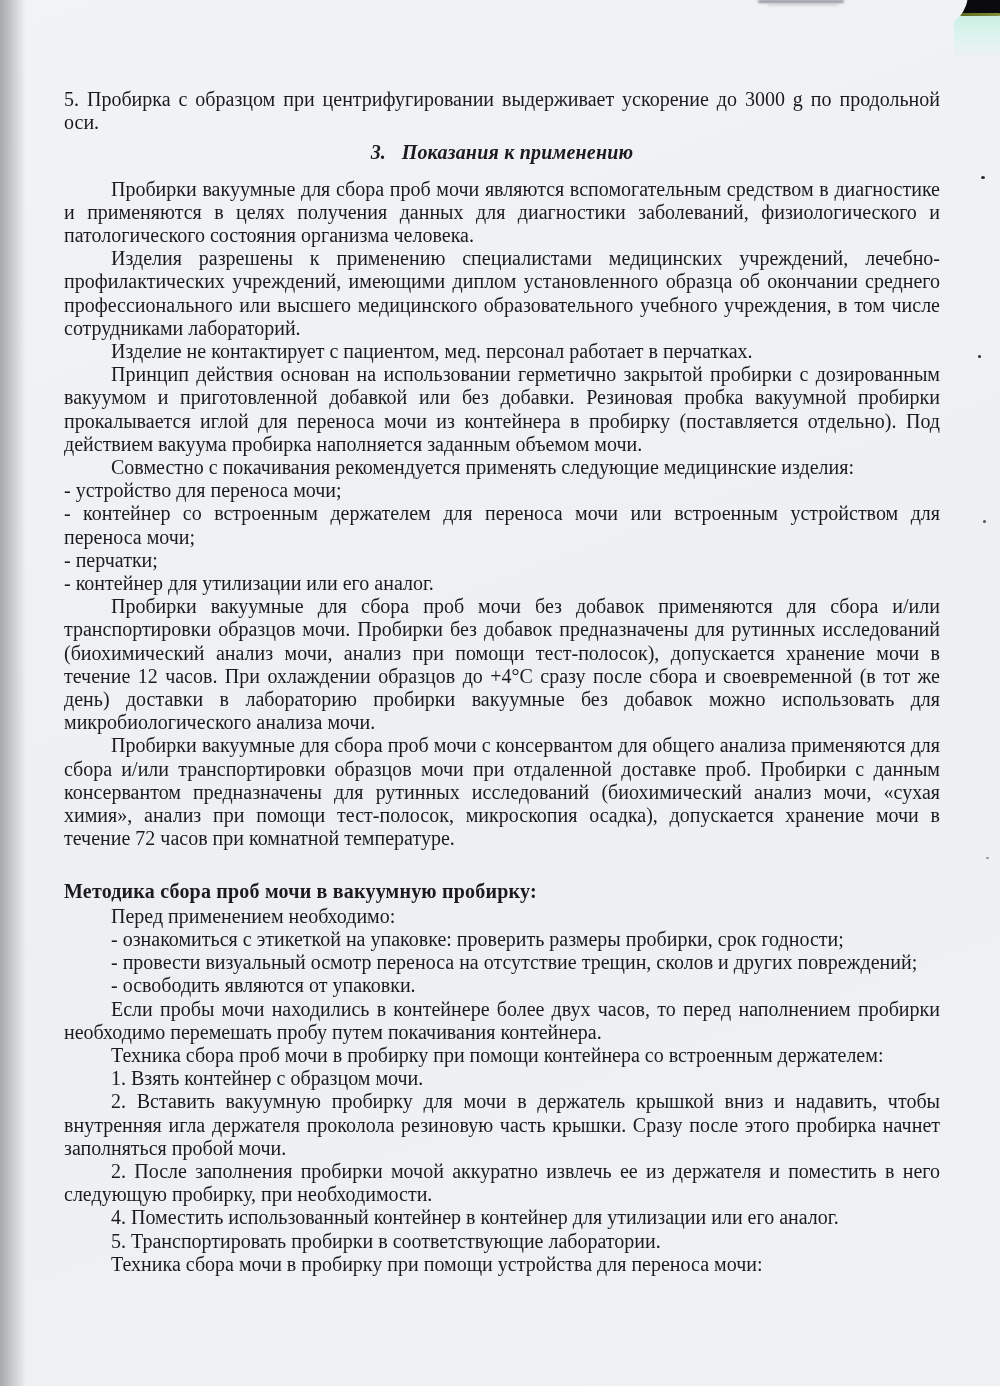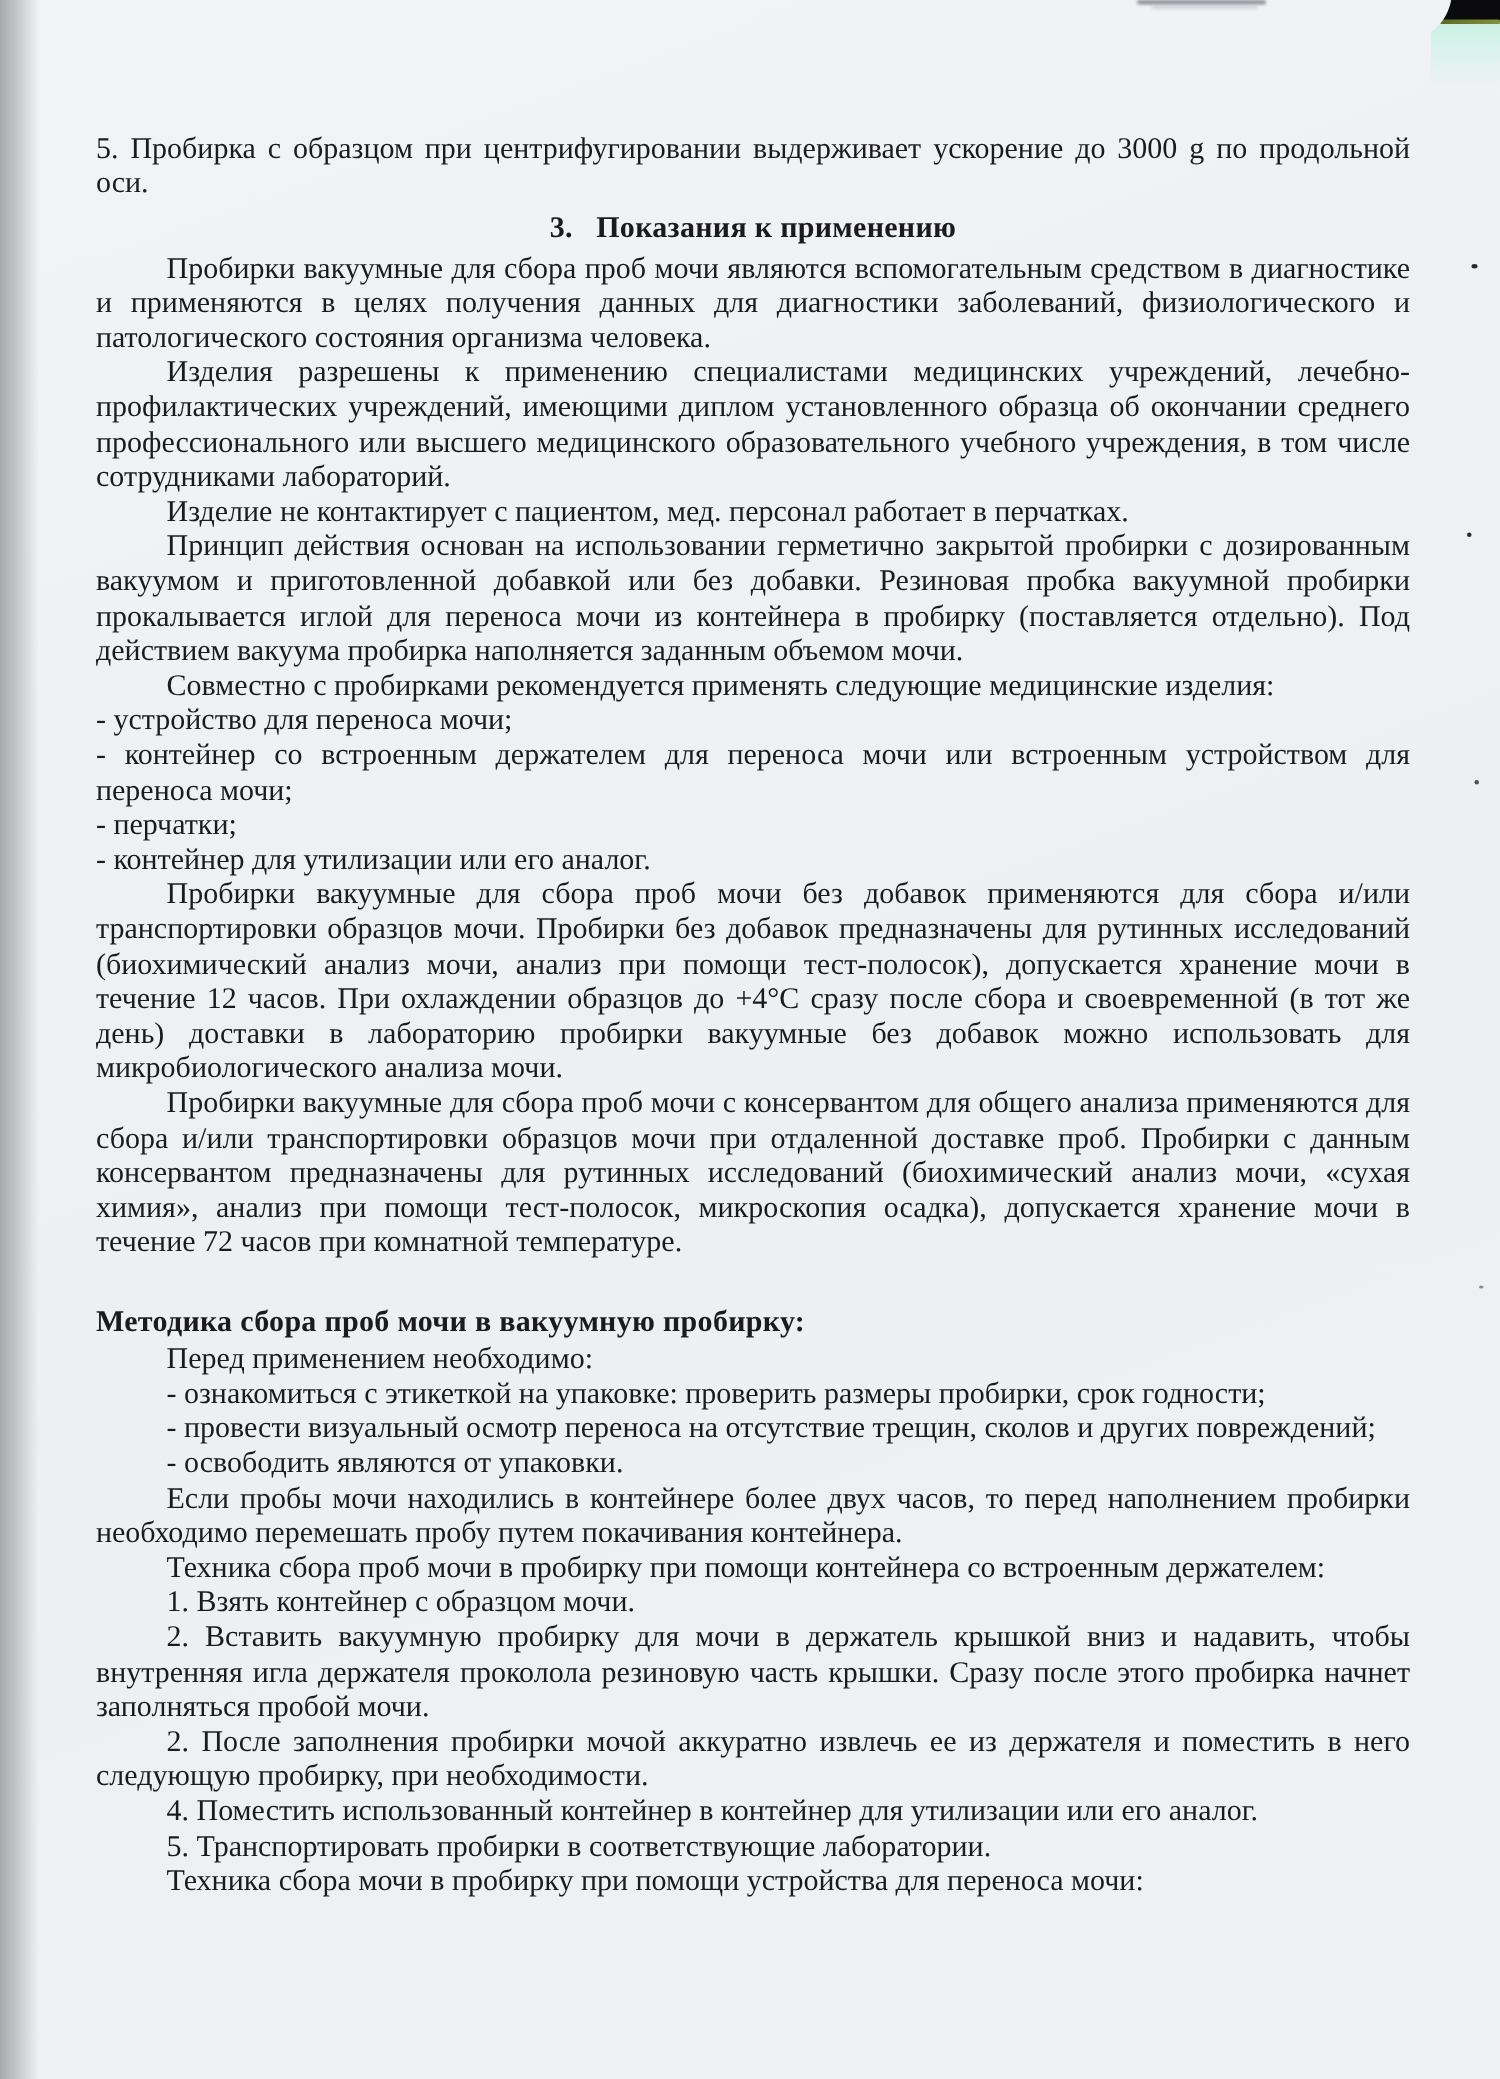--- a/index.html
+++ b/index.html
@@ -77,22 +77,23 @@
     font-size: 20px;
     line-height: 23.2px;
   }
   .doc p { margin: 0; }
   .block.flush { text-align: justify; text-indent: 0; }
   .block.para  { text-align: justify; text-indent: 47px; }
   .block.heading {
     text-align: center;
     font-weight: bold;
     margin-top: 7px;
-    margin-bottom: 3px;
+    margin-bottom: 13px;
     letter-spacing: 0.2px;
+    font-style: italic;
   }
   .block.heading2 {
     text-align: left;
     font-weight: bold;
     margin-top: 29px;
     margin-bottom: 2px;
     letter-spacing: 0.2px;
   }
 </style>
 </head>
@@ -115,21 +116,21 @@
   <div class="dot dot3"></div>
   <div class="dot dot4"></div>
 
   <main class="doc">
       <p class="block flush">5. Пробирка с образцом при центрифугировании выдерживает ускорение до 3000 g по продольной оси.</p>
       <p class="block heading">3.&nbsp;&nbsp; Показания к применению</p>
       <p class="block para">Пробирки вакуумные для сбора проб мочи являются вспомогательным средством в диагностике и применяются в целях получения данных для диагностики заболеваний, физиологического и патологического состояния организма человека.</p>
       <p class="block para">Изделия разрешены к применению специалистами медицинских учреждений, лечебно-профилактических учреждений, имеющими диплом установленного образца об окончании среднего профессионального или высшего медицинского образовательного учебного учреждения, в том числе сотрудниками лабораторий.</p>
       <p class="block para">Изделие не контактирует с пациентом, мед. персонал работает в перчатках.</p>
       <p class="block para">Принцип действия основан на использовании герметично закрытой пробирки с дозированным вакуумом и приготовленной добавкой или без добавки. Резиновая пробка вакуумной пробирки прокалывается иглой для переноса мочи из контейнера в пробирку (поставляется отдельно). Под действием вакуума пробирка наполняется заданным объемом мочи.</p>
-      <p class="block para">Совместно с пробирками рекомендуется применять следующие медицинские изделия:</p>
+      <p class="block para">Совместно с покачивания рекомендуется применять следующие медицинские изделия:</p>
       <p class="block flush">- устройство для переноса мочи;</p>
       <p class="block flush">- контейнер со встроенным держателем для переноса мочи или встроенным устройством для переноса мочи;</p>
       <p class="block flush">- перчатки;</p>
       <p class="block flush">- контейнер для утилизации или его аналог.</p>
       <p class="block para">Пробирки вакуумные для сбора проб мочи без добавок применяются для сбора и/или транспортировки образцов мочи. Пробирки без добавок предназначены для рутинных исследований (биохимический анализ мочи, анализ при помощи тест-полосок), допускается хранение мочи в течение 12 часов. При охлаждении образцов до +4°С сразу после сбора и своевременной (в тот же день) доставки в лабораторию пробирки вакуумные без добавок можно использовать для микробиологического анализа мочи.</p>
       <p class="block para">Пробирки вакуумные для сбора проб мочи с консервантом для общего анализа применяются для сбора и/или транспортировки образцов мочи при отдаленной доставке проб. Пробирки с данным консервантом предназначены для рутинных исследований (биохимический анализ мочи, «сухая химия», анализ при помощи тест-полосок, микроскопия осадка), допускается хранение мочи в течение 72 часов при комнатной температуре.</p>
       <p class="block heading2">Методика сбора проб мочи в вакуумную пробирку:</p>
       <p class="block para">Перед применением необходимо:</p>
       <p class="block para">- ознакомиться с этикеткой на упаковке: проверить размеры пробирки, срок годности;</p>
       <p class="block para">- провести визуальный осмотр переноса на отсутствие трещин, сколов и других повреждений;</p>

